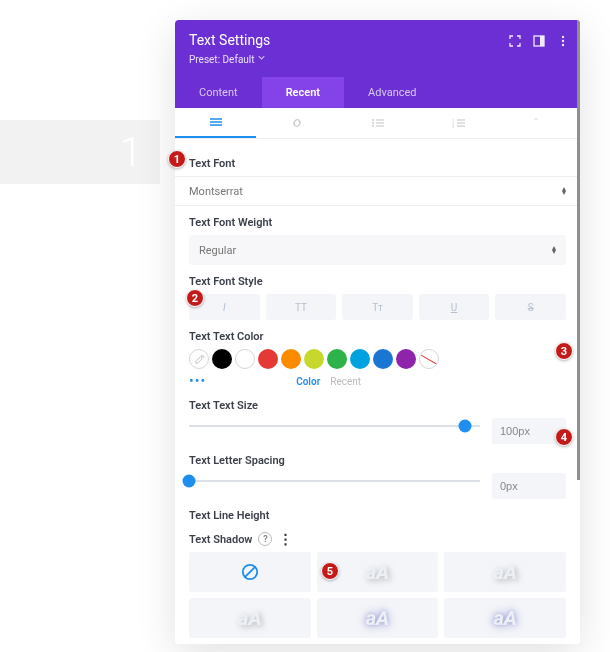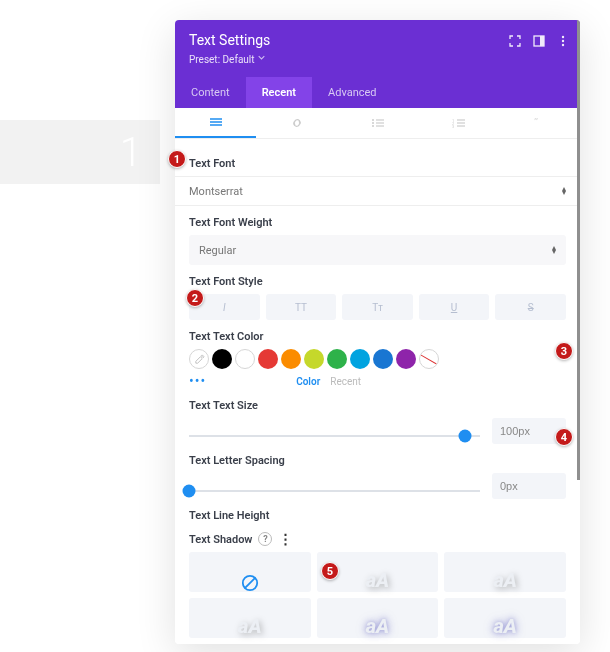--- a/index.html
+++ b/index.html
@@ -8,21 +8,21 @@
   .bg-num { font-size:40px; font-weight:300; color:#fff;}
   .panel { position:absolute; left:175px; top:20px; width:405px; background:#fff; box-shadow: 0 10px 40px rgba(0,0,0,0.12); border-radius:4px; overflow:hidden;}
   .panel-scrollhint { position:absolute; right:0; top:0; width:3px; height:460px; background:#8f8f8f; z-index:5;}
   .head { background:#6b2fd3; color:#fff; padding:12px 14px 10px; position:relative; }
   .head-title { font-size:14px; font-weight:400; }
   .head-sub { font-size:10px; opacity:.85; margin-top:4px; cursor:pointer; display:inline-flex; gap:3px;}
   .head-sub svg{opacity:.8}
   .head-actions { position:absolute; right:6px; top:10px; display:flex; gap:2px;}
   .head-btn { width:22px; height:22px; display:flex; align-items:center; justify-content:center; opacity:.9; cursor:pointer;}
   .tabs { display:flex; background:#6b2fd3; }
-  .tab { padding:9px 16px; font-size:11px; color:#d8caf3; cursor:pointer; }
+  .tab { padding:9px 24px; font-size:11px; color:#d8caf3; cursor:pointer; }
   .tab.active { background:#8343e8; color:#fff; font-weight:600; }
   .body { padding:0 0 6px; background:#fff; max-height:556px; overflow:hidden; position:relative;}
   .seg-row { display:flex; border-bottom:1px solid #eee; }
   .seg { flex:1; height:30px; display:flex; align-items:center; justify-content:center; cursor:pointer; }
   .seg.active { border-bottom:2px solid #1f8ef1; color:#1f8ef1; }
   .seg svg{opacity:.5}
   .seg.active svg{opacity:1}
   .section { padding: 8px 14px 0; }
   .label { font-size:11px; font-weight:600; color:#3a3f4a; margin:10px 0 6px; display:flex; align-items:center; gap:6px;}
   .label .q{ width:14px; height:14px; border:1px solid #bbb; border-radius:50%; font-size:9px; display:flex; align-items:center;justify-content:center; color:#888; font-weight:700; cursor:pointer;}
@@ -32,27 +32,27 @@
   .btnrow { display:flex; gap:6px; }
   .stylebtn { flex:1; background:#f3f5f9; height:26px; border-radius:3px; display:flex; align-items:center; justify-content:center; color:#b5bed0; font-size:10px; cursor:pointer;}
   .swatches { display:flex; gap:3px; align-items:center; }
   .sw { width:20px; height:20px; border-radius:50%; cursor:pointer; }
   .sw.outline { border:1px solid #d6d6d6; background:#fff;}
   .sw.eyedrop{ border:1px solid #d6d6d6; background:#fff; display:flex; align-items:center;justify-content:center;}
   .sw-dots { font-size:14px; color:#1f8ef1; margin-top:4px; letter-spacing:1px; cursor:pointer;}
   .palette-tabs{ display:flex; gap:10px; font-size:10px; margin-top:4px; margin-left:90px;}
   .palette-tabs span{color:#bbb;cursor:pointer;}
   .palette-tabs span.active{color:#1f8ef1; font-weight:600;}
-  .slider-row{ display:flex; align-items:flex-end; gap:12px;}
+  .slider-row{ display:flex; align-items:flex-start; gap:12px;}
   .slider { flex:1; position:relative; height:16px; display:flex; align-items:center;}
   .track { height:2px; background:#dde1e7; width:100%; position:relative;}
   .knob { width:13px; height:13px; background:#1f8ef1; border-radius:50%; position:absolute; top:50%; transform:translate(-50%,-50%); cursor:grab;}
   .val-input{ width:74px; height:26px; background:#f3f5f9; border:none; font-size:11px; color:#888; padding:0 8px; border-radius:3px;}
   .shadow-grid{ display:grid; grid-template-columns:repeat(3,1fr); gap:6px; margin-top:4px;}
-  .shadow-cell{ background:#f3f5f9; height:40px; border-radius:3px; display:flex; align-items:flex-end;justify-content:center; color:#dbe0e8; cursor:pointer;}
+  .shadow-cell{ background:#f3f5f9; height:40px; border-radius:3px; display:flex; align-items:center;justify-content:center; color:#dbe0e8; cursor:pointer;}
   .shadow-cell .aa{ font-size:20px; font-weight:800; font-style:italic; color:#eceff4;}
   .shadow-cell.none svg{color:#1f8ef1;}
   .callout{ position:absolute; width:18px; height:18px; background:#c41a1a; border-radius:50%; color:#fff; font-size:11px; font-weight:700; display:flex; align-items:center; justify-content:center; border:1px solid #fff; box-shadow:0 1px 3px rgba(0,0,0,.3); z-index:10;}
   .s1{filter:drop-shadow(2px 2px 3px rgba(0,0,0,.25));}
   .s2{filter:drop-shadow(0 0 4px rgba(120,120,200,.5)) drop-shadow(0 0 2px rgba(120,120,200,.5));}
   .strike{ position:relative; overflow:hidden;}
   .strike::after{content:""; position:absolute; width:140%; height:1px; background:#d33; top:50%; left:-20%; transform:rotate(30deg);}
 </style>
 </head>
 <body>

